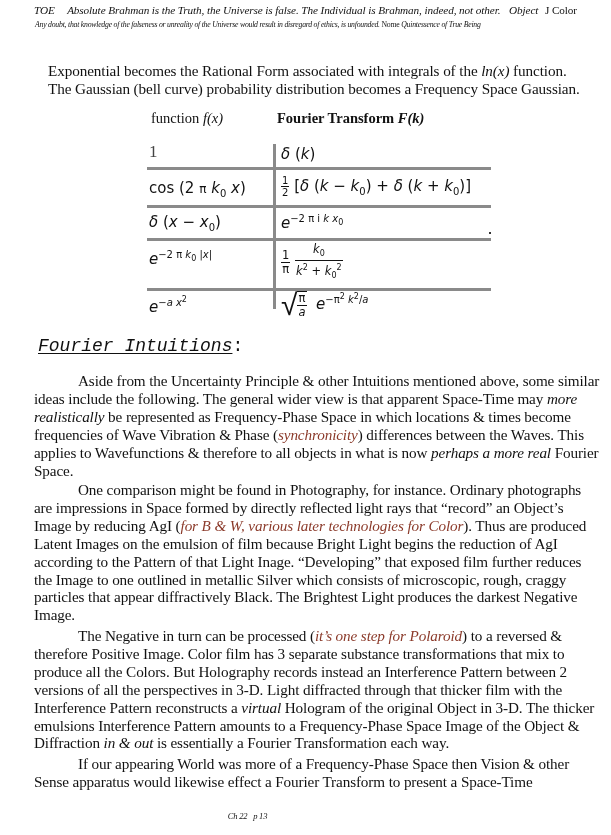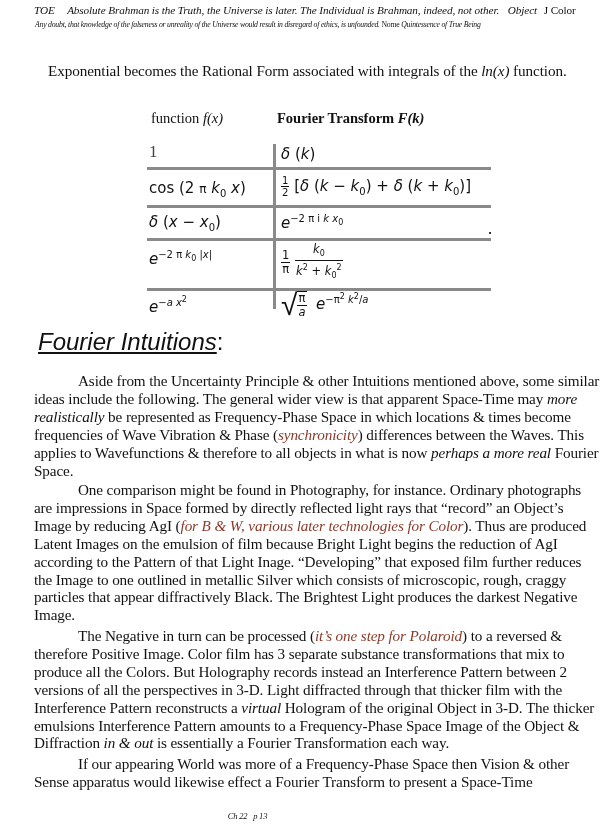--- a/index.html
+++ b/index.html
@@ -48,22 +48,22 @@
     .c-right { left: 134px; }
     .plain-1 { font-family: "Liberation Serif", serif; font-size: 17px; color: #444; }
     .frac { display: inline-block; vertical-align: middle; text-align: center; font-size: 10px; line-height: 11px; }
     .frac .num { display: block; border-bottom: 1px solid #111; padding: 0 1px; }
     .frac .den { display: block; padding: 0 1px; }
     .frac.big { font-size: 11.5px; line-height: 13px; }
     .sqrt { font-size: 30px; font-weight: 300; vertical-align: middle; }
     .dot-mark { position: absolute; left: 489px; top: 232px; width: 2px; height: 2px; background: #333; }
 
     .section-title {
-      position: absolute; left: 38px; top: 328px;
-      font-family: Liberation Sans, sans-serif; font-size: 24px; font-style: italic;
+      position: absolute; left: 38px; top: 336px;
+      font-family: Liberation Mono, monospace; font-size: 18px; font-style: italic;
     }
     .section-title .u { text-decoration: underline; text-underline-offset: 2px; }
     .section-title .colon { font-style: normal; }
 
     .body-p { position: absolute; left: 34px; width: 568px; font-size: 15.2px; line-height: 17.9px; letter-spacing: -0.12px; }
     .body-p .ind { display: inline-block; width: 44px; }
     .body-p i { font-style: italic; }
     .accent { color: #8b3a2a; font-style: italic; }
     .p1 { top: 372px; }
     .p2 { top: 481px; }
@@ -73,32 +73,33 @@
     .footer {
       position: absolute; left: 0; width: 495px; top: 811px; text-align: center;
       font-size: 8.5px; font-style: italic; letter-spacing: -0.2px;
     }
   </style>
 </head>
 <body>
 
 <div class="header1">
   <span class="toe">TOE</span>
-  <span class="quote">Absolute Brahman is the Truth,  the Universe is later. The Individual is Brahman, indeed, not other.</span>
+  <span class="quote">Absolute Brahman is the Truth,  the Universe is false. The Individual is Brahman, indeed, not other.</span>
   <span class="author">Object</span>
   <span class="sig">J Color</span>
 </div>
 <div class="header2">
   <span>Any doubt, that knowledge of the falseness or unreality of the Universe would result in disregard of ethics, is unfounded.</span>
   <span class="src">Nome</span>
   <span>Quintessence of True Being</span>
 </div>
 
 <div class="para intro">
   <span>Exponential becomes the Rational Form associated with integrals of the </span><i>ln(x)</i><span> function.</span><br>
+  <span>The Gaussian (bell curve) probability distribution becomes a Frequency Space Gaussian.</span>
 </div>
 
 <div class="col-head f">
   <span>function </span><i>f(x)</i>
 </div>
 <div class="col-head F">
   <span>Fourier Transform </span><i>F(k)</i>
 </div>
 
 <div class="ft-table">

